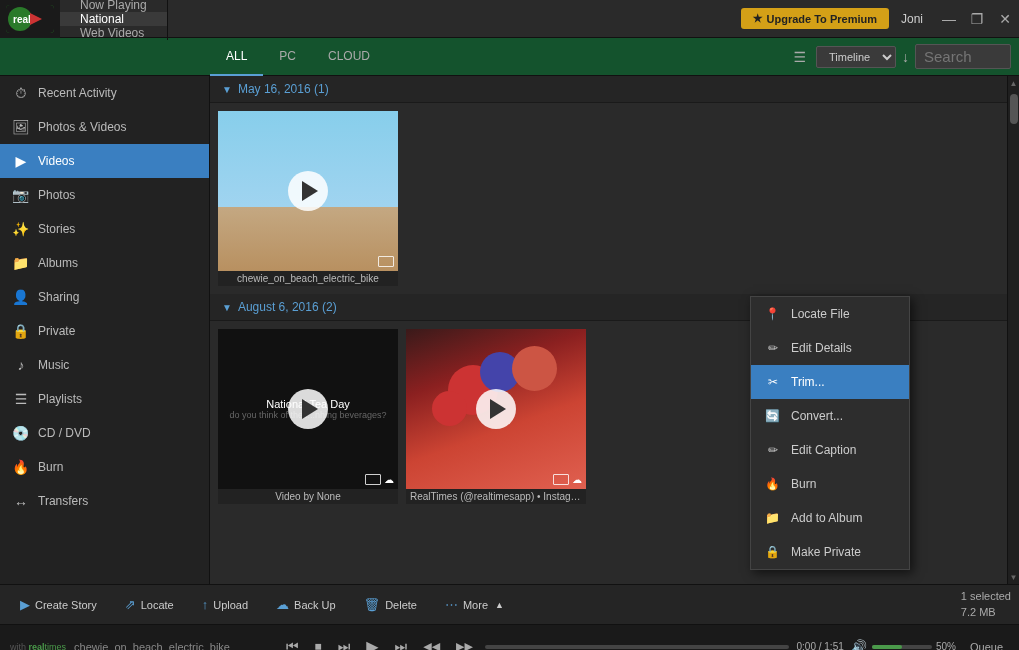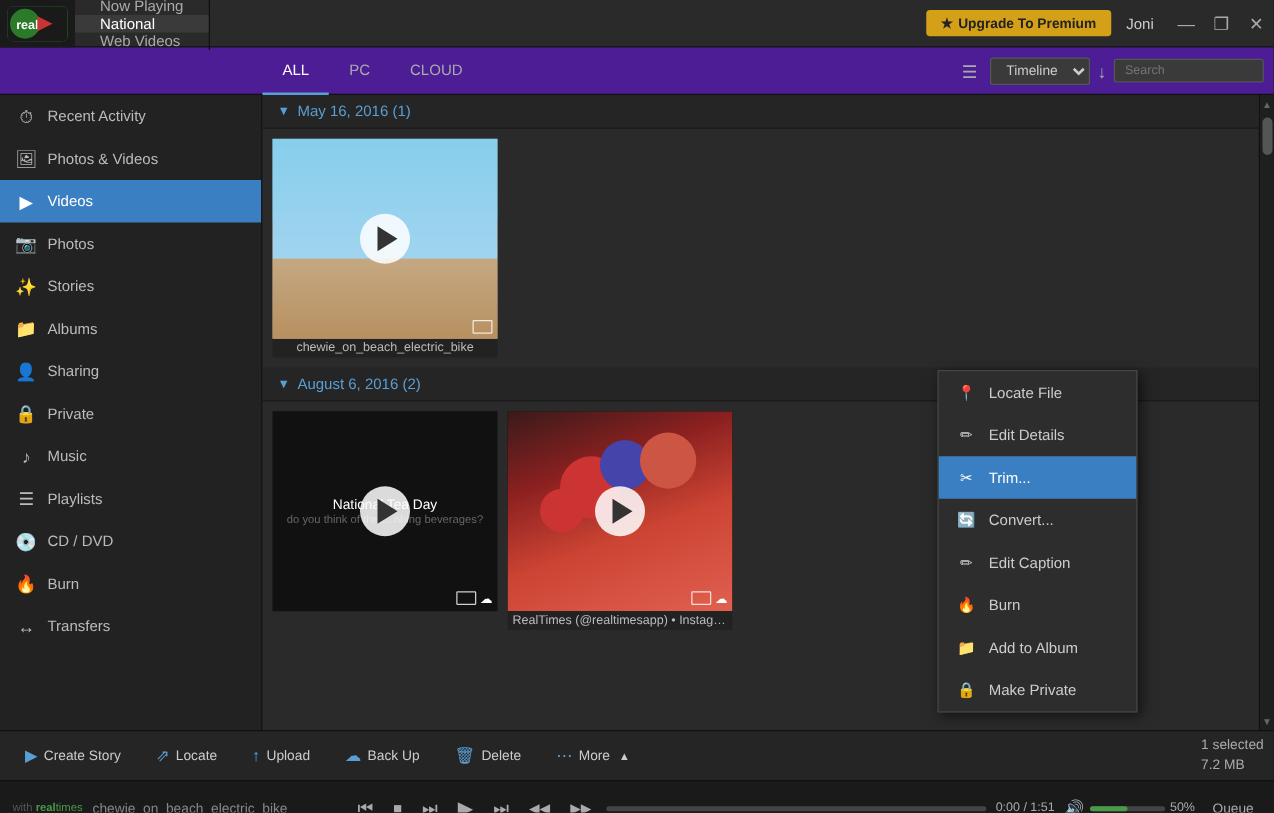--- a/index.html
+++ b/index.html
@@ -9,27 +9,27 @@
     #top-bar { display: flex; align-items: center; background: #2a2a2a; height: 38px; border-bottom: 1px solid #111; }
     #logo { width: 60px; height: 38px; background: #1a1a1a; display: flex; align-items: center; justify-content: center; }
     #logo-img { width: 48px; height: 28px; background: linear-gradient(135deg, #1a6a1a, #2a9a2a); border-radius: 4px; display: flex; align-items: center; justify-content: center; color: #fff; font-size: 9px; font-weight: bold; }
     .top-tab { padding: 0 20px; display: flex; align-items: center; color: #aaa; cursor: pointer; border-right: 1px solid #111; font-size: 12px; }
     .top-tab.active { background: #3a3a3a; color: #fff; }
     #upgrade-btn { margin-left: auto; background: #d4a017; color: #222; padding: 4px 12px; border-radius: 3px; font-size: 11px; font-weight: bold; cursor: pointer; display: flex; align-items: center; gap: 4px; }
     #user-name { color: #ccc; padding: 0 12px; font-size: 12px; }
     .win-btn { width: 28px; height: 38px; display: flex; align-items: center; justify-content: center; color: #aaa; cursor: pointer; font-size: 14px; }
 
     
-    #sub-nav { background: #4c1d95; height: 38px; display: flex; align-items: center; border-bottom: 1px solid #111; padding-left: 210px; }
+    #sub-nav { background: #14532d; height: 38px; display: flex; align-items: center; border-bottom: 1px solid #111; padding-left: 210px; }
     .sub-tab { padding: 0 16px; height: 38px; display: flex; align-items: center; color: #aaa; cursor: pointer; font-size: 12px; border-bottom: 2px solid transparent; }
     .sub-tab.active { color: #fff; border-bottom: 2px solid #5a9fd4; }
     #sub-nav-right { margin-left: auto; display: flex; align-items: center; gap: 6px; padding-right: 8px; }
     #timeline-select { background: #3a3a3a; color: #ccc; border: 1px solid #555; padding: 3px 8px; font-size: 11px; border-radius: 2px; cursor: pointer; }
     #sort-btn { background: none; border: none; color: #aaa; cursor: pointer; font-size: 14px; padding: 4px; }
-    #search-box { background: #3a3a3a; border: 1px solid #555; color: #ccc; padding: 3px 8px; font-size: 10px; border-radius: 2px; width: 120px; }
+    #search-box { background: #3a3a3a; border: 1px solid #555; color: #ccc; padding: 3px 8px; font-size: 15px; border-radius: 2px; width: 96px; }
 
     
     #main { display: flex; height: 508px; }
 
     
     #sidebar { width: 210px; background: #222; border-right: 1px solid #111; flex-shrink: 0; overflow-y: auto; }
     .sidebar-item { display: flex; align-items: center; gap: 8px; padding: 8px 12px; cursor: pointer; color: #bbb; font-size: 12px; }
     .sidebar-item.active { background: #3a7fc1; color: #fff; }
     .si-icon { width: 18px; height: 18px; display: flex; align-items: center; justify-content: center; font-size: 14px; flex-shrink: 0; }
 
@@ -234,20 +234,21 @@
               <div class="tea-sub">do you think of thes...nhing beverages?</div>
             </div>
             <div class="play-btn">
               <div class="play-arrow"></div>
             </div>
             <div class="thumb-icons">
               <div style="width:16px;height:11px;border:1.5px solid rgba(255,255,255,0.8);border-radius:1px;"></div>
               <div style="color:#fff;font-size:10px;">☁</div>
             </div>
           </div>
+          <div class="media-label">Video by None</div>
         </div>
 
         <div class="media-item">
           <div class="media-thumb" style="position:relative;">
             <div style="position:absolute;inset:0;background:linear-gradient(160deg,#3a1a1a 0%,#8b2020 30%,#cc4433 60%,#e06050 100%);"></div>
             <div style="position:absolute;top:10px;left:10px;right:10px;bottom:20px;overflow:hidden;">
 
               <div style="position:absolute;top:20%;left:20%;width:50px;height:50px;background:#cc3333;border-radius:50%;"></div>
               <div style="position:absolute;top:10%;left:40%;width:40px;height:40px;background:#4444aa;border-radius:50%;"></div>
               <div style="position:absolute;top:40%;left:10%;width:35px;height:35px;background:#cc3333;border-radius:50%;"></div>

